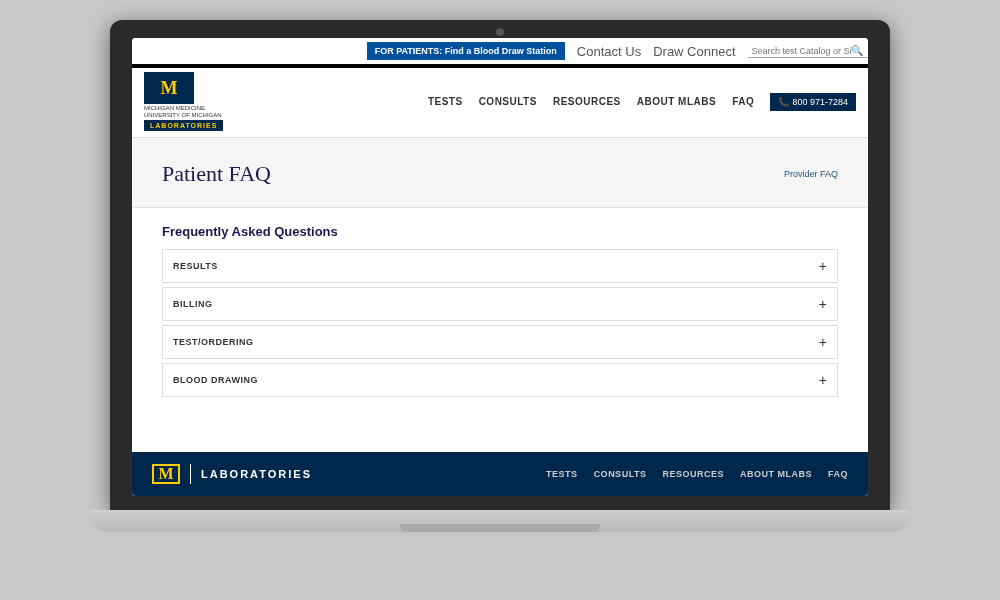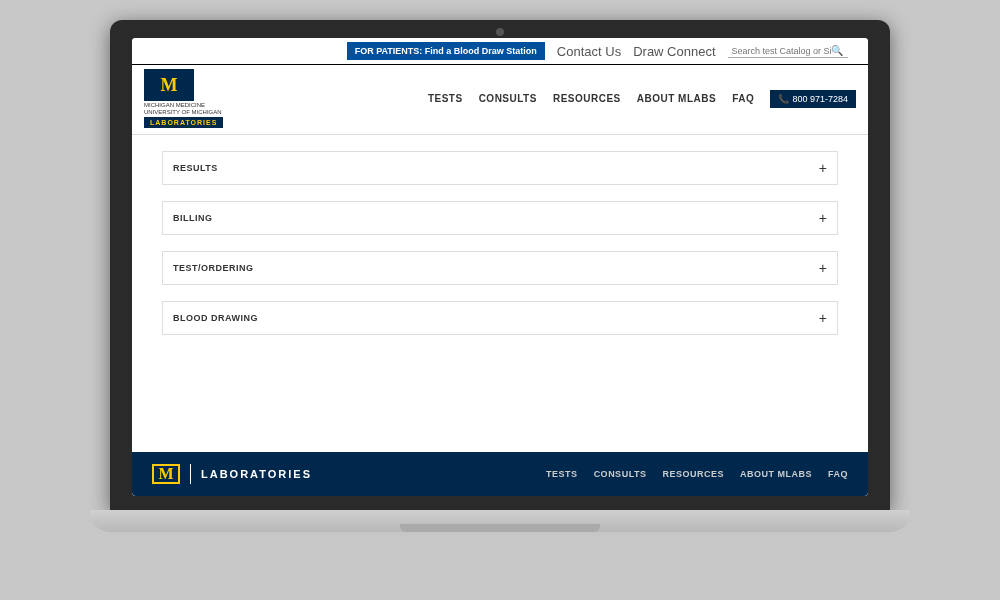--- a/index.html
+++ b/index.html
@@ -80,23 +80,23 @@
       flex-direction: column;
       font-size: 11px;
     }
 
     
     .utility-bar {
       background: #fff;
       display: flex;
       align-items: center;
       justify-content: flex-end;
-      padding: 4px 20px;
+      padding: 4px 0;
       gap: 12px;
-      border-bottom: 1px solid #000000;
+      border-bottom: 4px solid #000000;
     }
 
     .utility-bar .for-patients-btn {
       background: #00509e;
       color: #fff;
       padding: 4px 8px;
       font-size: 9px;
       font-weight: bold;
       white-space: nowrap;
       cursor: pointer;
@@ -235,21 +235,21 @@
     .faq-section-title {
       color: #1a1a4e;
       font-size: 13px;
       font-weight: 600;
       margin-bottom: 10px;
     }
 
     .faq-accordion {
       display: flex;
       flex-direction: column;
-      gap: 16px;
+      gap: 4px;
     }
 
     .faq-item {
       border: 1px solid #ddd;
       display: flex;
       align-items: center;
       justify-content: space-between;
       padding: 8px 10px;
       cursor: pointer;
       background: #fff;
@@ -362,22 +362,27 @@
             <span class="nav-item">RESOURCES</span>
             <span class="nav-item">ABOUT MLABS</span>
             <span class="nav-item">FAQ</span>
             <div class="phone-btn">
               <span>📞</span>
               <span>800 971-7284</span>
             </div>
           </nav>
         </div>
 
+        <div class="page-hero">
+          <h1 class="page-title">Patient FAQ</h1>
+          <a class="provider-faq-link">Provider FAQ</a>
+        </div>
 
         <div class="faq-content">
+          <h2 class="faq-section-title">Frequently Asked Questions</h2>
           <div class="faq-accordion">
 
             <div class="faq-item">
               <span class="faq-item-label">RESULTS</span>
               <span class="faq-item-plus">+</span>
             </div>
 
             <div class="faq-item">
               <span class="faq-item-label">BILLING</span>
               <span class="faq-item-plus">+</span>

